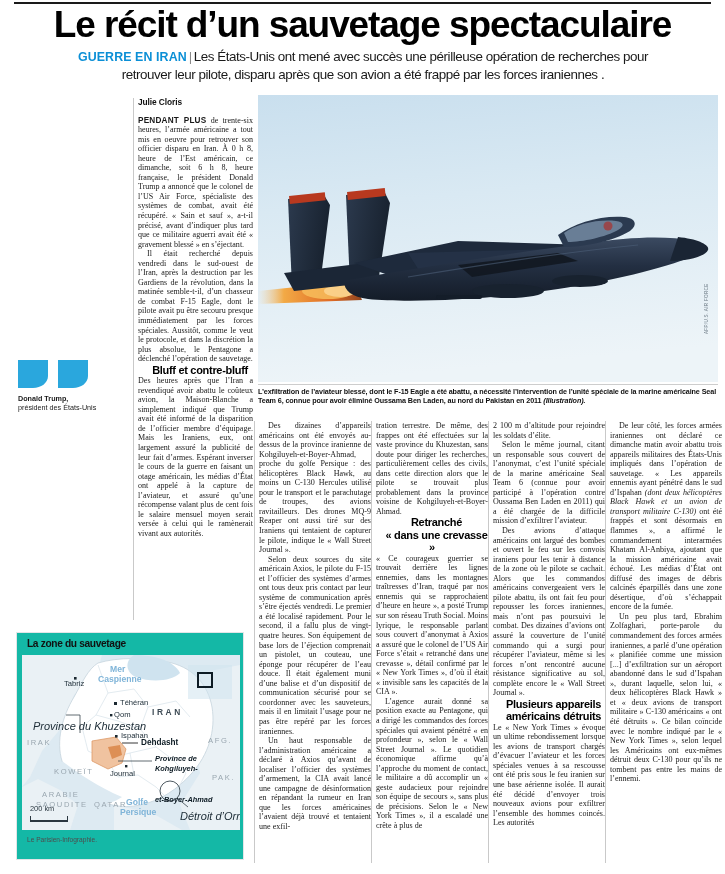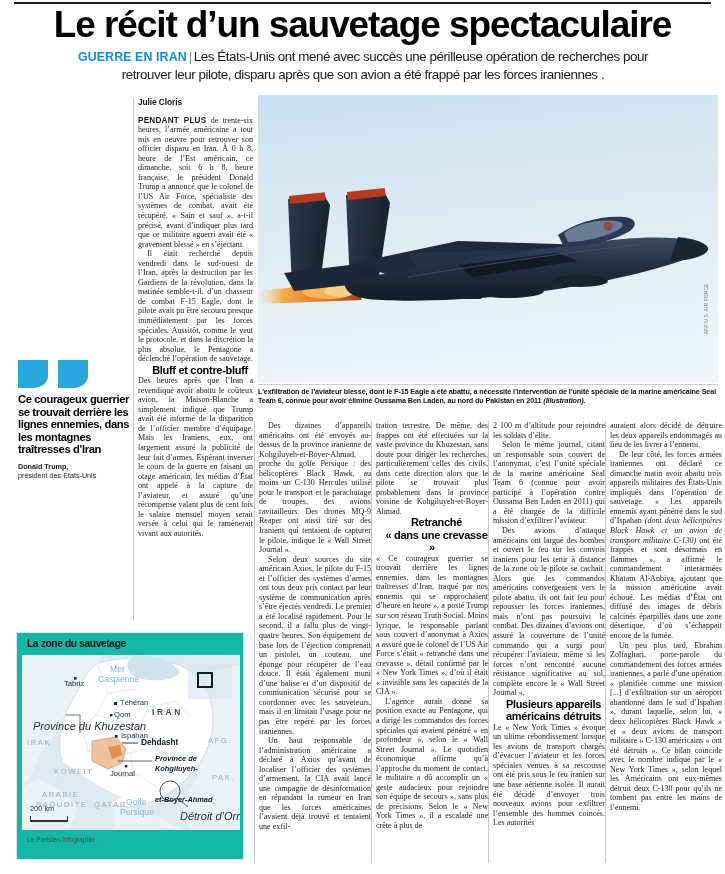--- a/index.html
+++ b/index.html
@@ -220,21 +220,21 @@
     font-family: "Liberation Sans", sans-serif;
     font-size: 6.6px;
     color: #4d4d4d;
   }
   .mlabel {
     position: absolute;
     font-family: "Liberation Sans", sans-serif;
     white-space: nowrap;
     line-height: 1;
   }
-  .m-sea   { color: #7fb4d8; font-size: 8.6px; font-weight: normal; }
+  .m-sea   { color: #7fb4d8; font-size: 8.6px; font-weight: bold; }
   .m-ctry  { color: #9aa7b0; font-size: 7.6px; letter-spacing: 1.6px; }
   .m-iran  { color: #3d4a54; font-size: 8.4px; font-weight: bold; letter-spacing: 2.6px; }
   .m-city  { color: #21303a; font-size: 7.6px; }
   .m-city-b{ color: #0d1b24; font-size: 8.2px; font-weight: bold; }
   .m-prov  { color: #21303a; font-size: 11px; font-style: italic; margin-left: 8px; }
   .m-prov-b{ color: #0d1b24; font-size: 7.4px; font-style: italic; font-weight: bold; }
   .m-scale { color: #2a3740; font-size: 7.4px; }
   .scalebar { position: absolute; height: 1.6px; background: #2a3740; }
   .tick { position: absolute; width: 1.4px; height: 4px; background: #2a3740; }
 </style>
@@ -330,21 +330,20 @@
     <p class="noind"><span>Des heures après que l’Iran a revendiqué avoir abattu le coûteux avion, la Maison-Blanche a simplement indiqué que Trump avait été informé de la disparition de l’officier membre d’équipage. Mais les Iraniens, eux, ont largement assuré la publicité de leur fait d’armes. Espérant inverser le cours de la guerre en faisant un otage américain, les médias d’État ont appelé à la capture de l’aviateur, et assuré qu’une récompense valant plus de cent fois le salaire mensuel moyen serait versée à celui qui le ramènerait vivant aux autorités.</span></p>
   </div>
 
   <div id="pullquote">
     <span class="marks">
       <svg width="74" height="28" viewBox="0 0 74 28">
         <path d="M0,0 h30 v16 c0,7 -7,12 -15,12 h-15 z" fill="#2aa7dd"></path>
         <path d="M40,0 h30 v16 c0,7 -7,12 -15,12 h-15 z" fill="#2aa7dd"></path>
       </svg>
     </span>
-    <div class="quote-text">Ce courageux guerrier se trouvait derrière les lignes ennemies, dans les montagnes traîtresses d’Iran</div>
     <div class="attrib">
       <div class="nm">Donald Trump,</div>
       <div>président des États-Unis</div>
     </div>
   </div>
 
   <div class="vrule" style="left:133px; top:98px; height:522px;"></div>
   <div class="vrule" style="left:254px; top:421px; height:442px;"></div>
   <div class="vrule" style="left:371px; top:421px; height:442px;"></div>
   <div class="vrule" style="left:488px; top:421px; height:442px;"></div>
@@ -367,21 +366,20 @@
   <div class="col" id="col4">
     <p class="noind"><span>2 100 m d’altitude pour rejoindre les soldats d’élite.</span></p>
     <p><span>Selon le même journal, citant un responsable sous couvert de l’anonymat, c’est l’unité spéciale de la marine américaine Seal Team 6 (connue pour avoir participé à l’opération contre Oussama Ben Laden en 2011) qui a été chargée de la difficile mission d’exfiltrer l’aviateur.</span></p>
     <p><span>Des avions d’attaque américains ont largué des bombes et ouvert le feu sur les convois iraniens pour les tenir à distance de la zone où le pilote se cachait. Alors que les commandos américains convergeaient vers le pilote abattu, ils ont fait feu pour repousser les forces iraniennes, mais n’ont pas poursuivi le combat. Des dizaines d’avions ont assuré la couverture de l’unité commando qui a surgi pour récupérer l’aviateur, même si les forces n’ont rencontré aucune résistance significative au sol, complète encore le « Wall Street Journal ».</span></p>
     <p class="subhead" style="margin-bottom:0">Plusieurs appareils</p>
     <p class="subhead" style="margin-top:0">américains détruits</p>
     <p class="noind"><span>Le « New York Times » évoque un ultime rebondissement lorsque les avions de transport chargés d’évacuer l’aviateur et les forces spéciales venues à sa rescousse ont été pris sous le feu iranien sur une base aérienne isolée. Il aurait été décidé d’envoyer trois nouveaux avions pour exfiltrer l’ensemble des hommes coincés. Les autorités</span></p>
   </div>
 
   <div class="col" id="col5">
-    <p class="noind"><span>auraient alors décidé de détruire les deux appareils endommagés au lieu de les livrer à l’ennemi.</span></p>
     <p><span>De leur côté, les forces armées iraniennes ont déclaré ce dimanche matin avoir abattu trois appareils militaires des États-Unis impliqués dans l’opération de sauvetage. « Les appareils ennemis ayant pénétré dans le sud d’Ispahan </span><span class="it">(dont deux hélicoptères Black Hawk et un avion de transport militaire C-130)</span><span> ont été frappés et sont désormais en flammes », a affirmé le commandement interarmées Khatam Al-Anbiya, ajoutant que la mission américaine avait échoué. Les médias d’État ont diffusé des images de débris calcinés éparpillés dans une zone désertique, d’où s’échappait encore de la fumée.</span></p>
     <p><span>Un peu plus tard, Ebrahim Zolfaghari, porte-parole du commandement des forces armées iraniennes, a parlé d’une opération « planifiée comme une mission [...] d’exfiltration sur un aéroport abandonné dans le sud d’Ispahan », durant laquelle, selon lui, « deux hélicoptères Black Hawk » et « deux avions de transport militaire » C-130 américains « ont été détruits ». Ce bilan coïncide avec le nombre indiqué par le « New York Times », selon lequel les Américains ont eux-mêmes détruit deux C-130 pour qu’ils ne tombent pas entre les mains de l’ennemi.</span></p>
   </div>
 
   <div id="map-box">
     <div id="map-title">La zone du sauvetage</div>
 
     <div id="map-canvas">
       <svg width="218" height="175" viewBox="0 0 218 175">
         <rect x="0" y="0" width="218" height="175" fill="#ddeaf2"></rect>

